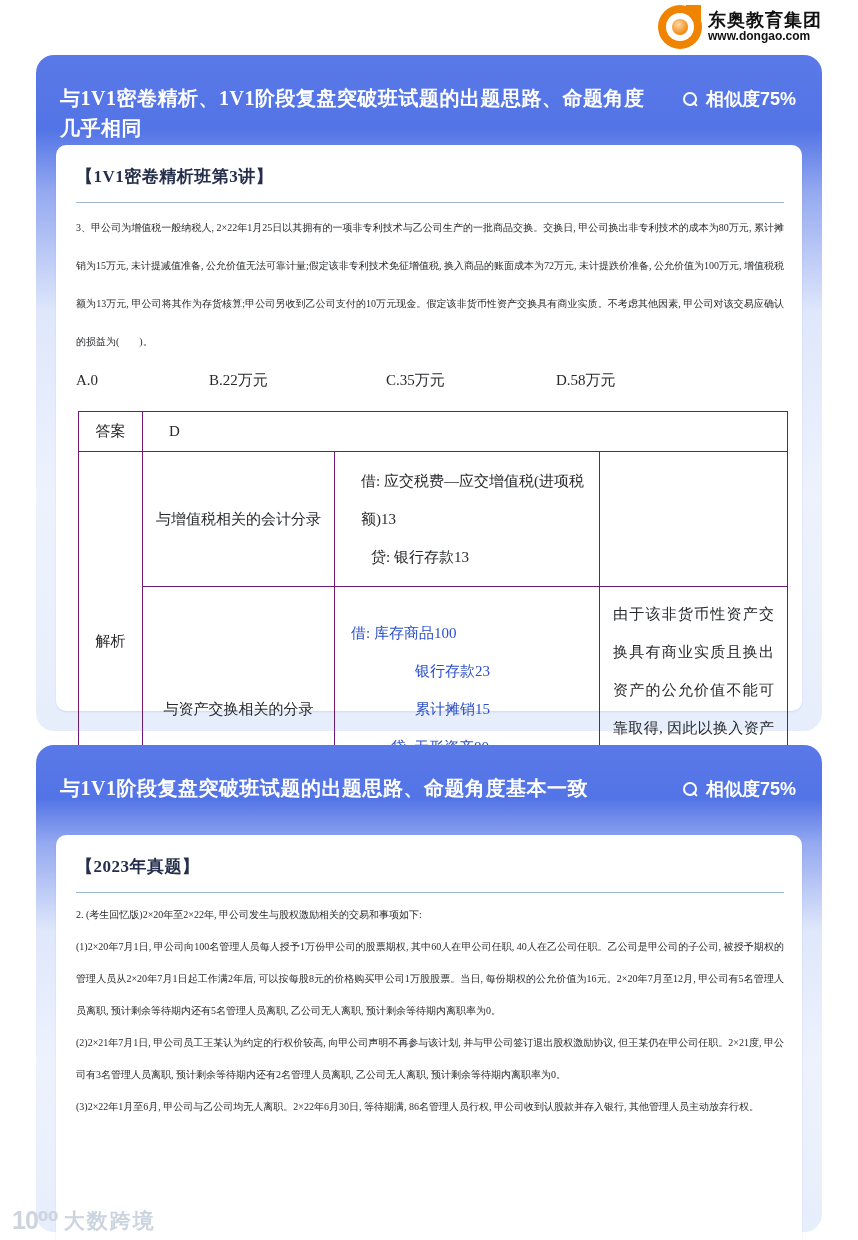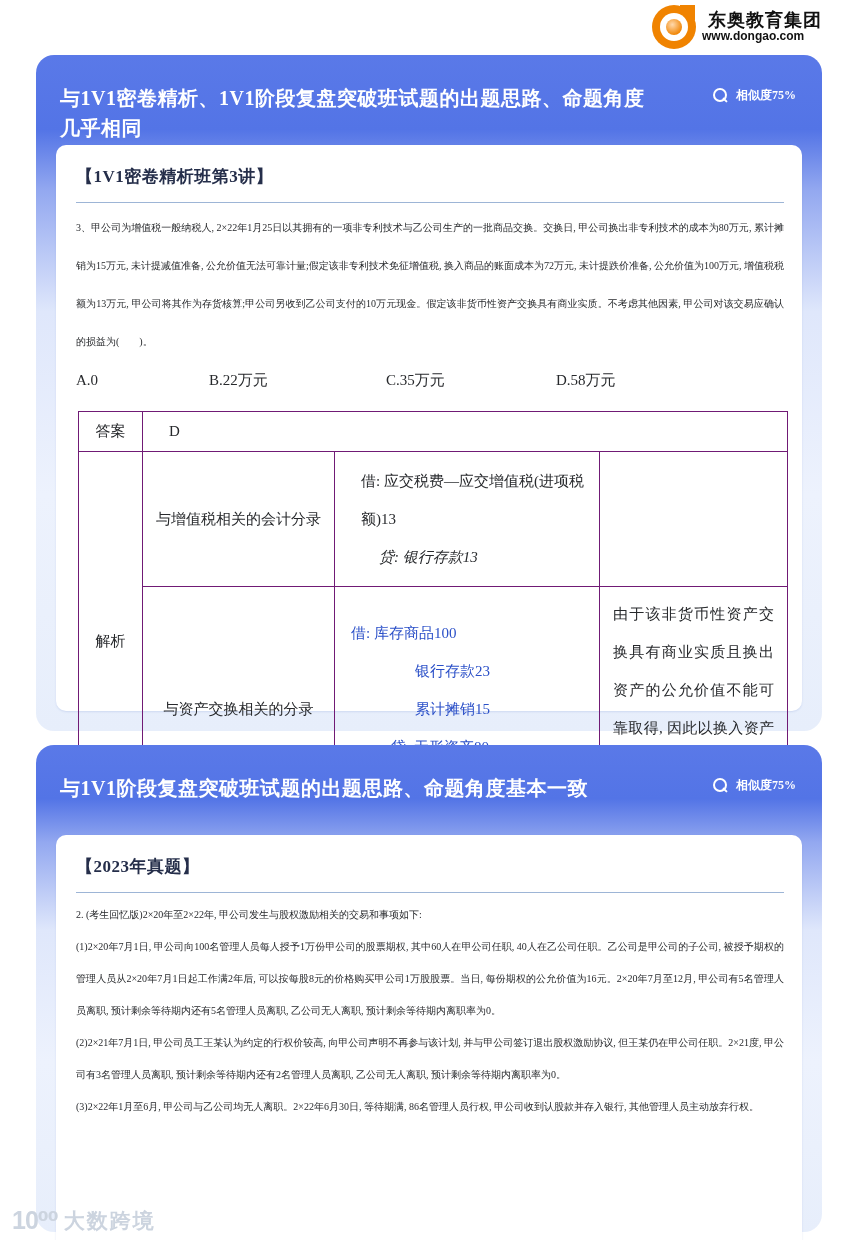--- a/index.html
+++ b/index.html
@@ -10,36 +10,36 @@
   
   .logo { position:absolute; top:5px; right:36px; display:flex; align-items:center; gap:6px; }
   .logo-mark { position:relative; width:44px; height:44px; }
   .logo-ring { position:absolute; inset:0; border-radius:50%; background:#f08300; }
   .logo-stem { position:absolute; top:0; right:1px; width:15px; height:15px; background:#f08300; }
   .logo-hole { position:absolute; inset:8px; border-radius:50%; background:#ffffff; }
   .logo-dot  { position:absolute; inset:14px; border-radius:50%;
                background:radial-gradient(circle at 40% 35%, #ffd9ad, #f08300 75%); }
   .logo-text { display:flex; flex-direction:column; line-height:1.1; }
   .logo-brand { font-family:"Liberation Sans","DejaVu Sans",sans-serif; font-weight:bold;
-                font-size:18px; color:#111111; letter-spacing:1px;margin-left:6px; }
+                font-size:18px; color:#111111; letter-spacing:1px; }
   .logo-url { font-family:"Liberation Sans","DejaVu Sans",sans-serif; font-weight:bold;
               font-size:12px; color:#111111; }
 
   
   .section { position:absolute; left:36px; width:786px; border-radius:18px;
     background:linear-gradient(180deg,#5a79e8 0%,#5374e6 11%,#93a8f0 20%,#dfe7fb 38%,#edf2fd 65%,#e7eefb 100%); }
   .section1 { top:55px; height:676px; }
   .section2 { top:745px; height:487px; }
 
   .banner { display:flex; align-items:flex-start; justify-content:space-between;
             padding:28px 26px 0 24px; height:90px; }
   .banner-title { color:#ffffff; font-weight:bold; font-size:20px; line-height:30px;
                   max-width:590px; letter-spacing:0.5px; }
   .similarity { display:flex; align-items:center; gap:8px; color:#ffffff; font-weight:bold;
-                font-size:12px; margin-top:4px; font-family:Liberation Serif, serif; }
+                font-size:18px; margin-top:4px; font-family:Liberation Sans, sans-serif; }
   .mag-icon { position:relative; width:15px; height:15px; display:inline-block; }
   .mag-icon::before { content:""; position:absolute; top:0; left:0; width:10px; height:10px;
                       border:2px solid #ffffff; border-radius:50%; }
   .mag-icon::after { content:""; position:absolute; width:6px; height:2px; background:#ffffff;
                      transform:rotate(45deg); left:9px; top:11px; border-radius:1px; }
 
   .card { position:absolute; left:20px; right:20px; top:90px; background:#ffffff;
           border-radius:10px; box-shadow:0 1px 2px rgba(90,120,200,0.18); padding:20px 18px 18px 20px; }
   .card1 { height:566px; }
   .card2 { height:449px; overflow:hidden;font-family:Liberation Serif, serif; }
@@ -59,21 +59,21 @@
                     font-size:15px; color:#27292c; }
   table.ans-table td { border:1px solid #701a75; vertical-align:middle; }
   td.head-cell { text-align:center; width:64px; }
   td.answer-cell { padding:8px 10px 8px 26px; height:40px; }
   td.label-cell { text-align:center; width:192px; padding:6px 10px; }
   td.entry-cell { width:265px; padding:10px 6px 10px 16px; line-height:38px; }
   td.note-cell { padding:8px 13px; line-height:38px; text-align:justify; }
   .entry-blue div { color:#2b50c8; white-space:nowrap; }
   .ind-0 { margin-left:0; } .ind-1 { margin-left:64px; } .ind-2 { margin-left:64px; }
   .ind-3 { margin-left:40px; } .ind-4 { margin-left:92px; }
-  .bind-0 { margin-left:10px; } .bind-1 { margin-left:28px;font-style:italic; }
+  .bind-0 { margin-left:10px; } .bind-1 { margin-left:20px; }
 
   
   .watermark { position:absolute; left:12px; top:1206px; display:flex; align-items:center;
                gap:6px; color:#ccd4df; font-family:"Liberation Sans","DejaVu Sans",sans-serif;
                font-weight:bold; }
   .wm-logo { font-size:25px; letter-spacing:-1px; }
   .wm-text { font-size:21px; letter-spacing:2px; }
 </style>
 </head>
 <body>

